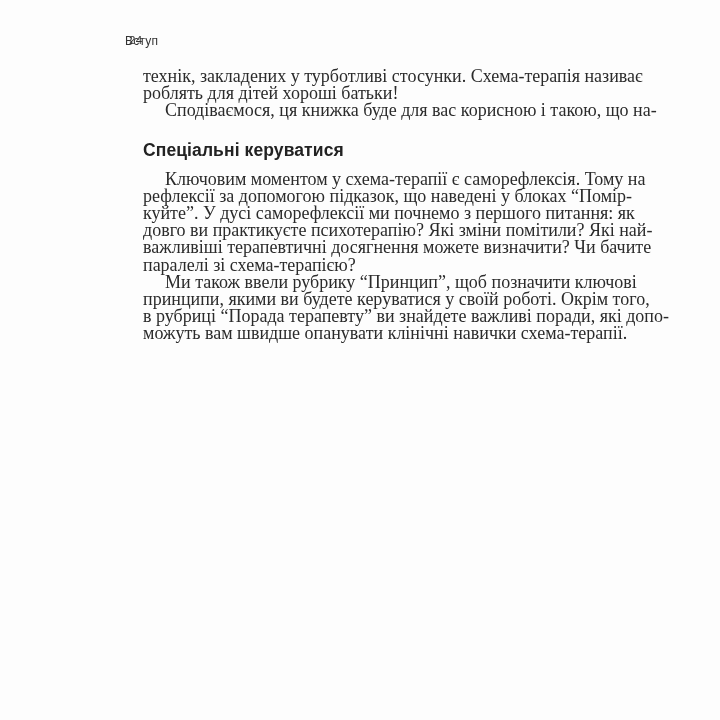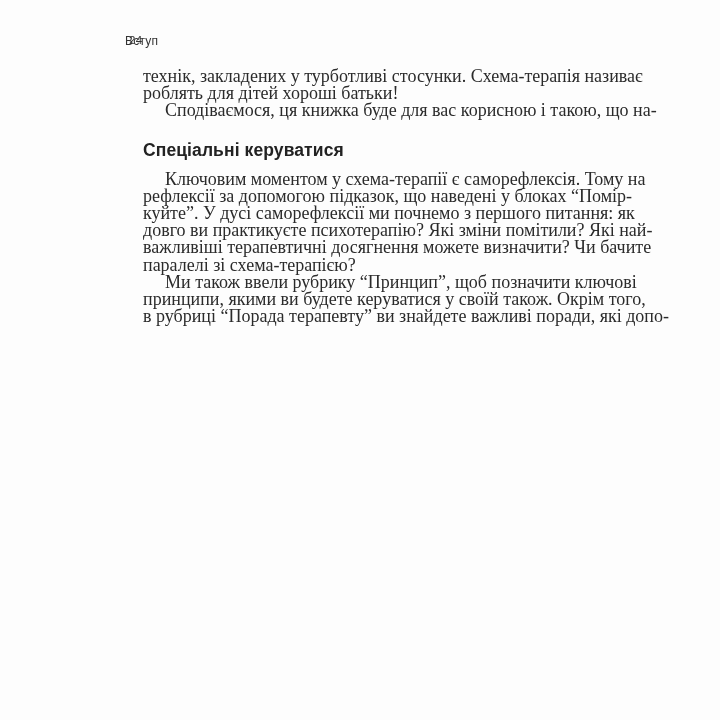--- a/index.html
+++ b/index.html
@@ -100,17 +100,18 @@
       <div class="paragraph">
         <div class="line indent"><span>Ключовим моментом у схема-терапії є саморефлексія. Тому на</span></div>
         <div class="line"><span>рефлексії за допомогою підказок, що наведені у блоках “Помір-</span></div>
         <div class="line"><span>куйте”. У дусі саморефлексії ми почнемо з першого питання: як</span></div>
         <div class="line"><span>довго ви практикуєте психотерапію? Які зміни помітили? Які най-</span></div>
         <div class="line"><span>важливіші терапевтичні досягнення можете визначити? Чи бачите</span></div>
         <div class="line last"><span>паралелі зі схема-терапією?</span></div>
       </div>
       <div class="paragraph">
         <div class="line indent"><span>Ми також ввели рубрику “Принцип”, щоб позначити ключові</span></div>
-        <div class="line"><span>принципи, якими ви будете керуватися у своїй також. Окрім того,</span></div>
+        <div class="line"><span>принципи, якими ви будете керуватися у своїй роботі. Окрім того,</span></div>
         <div class="line"><span>в рубриці “Порада терапевту” ви знайдете важливі поради, які допо-</span></div>
+        <div class="line last"><span>можуть вам швидше опанувати клінічні навички схема-терапії.</span></div>
       </div>
     </main>
 </div>
 
 </body></html>

